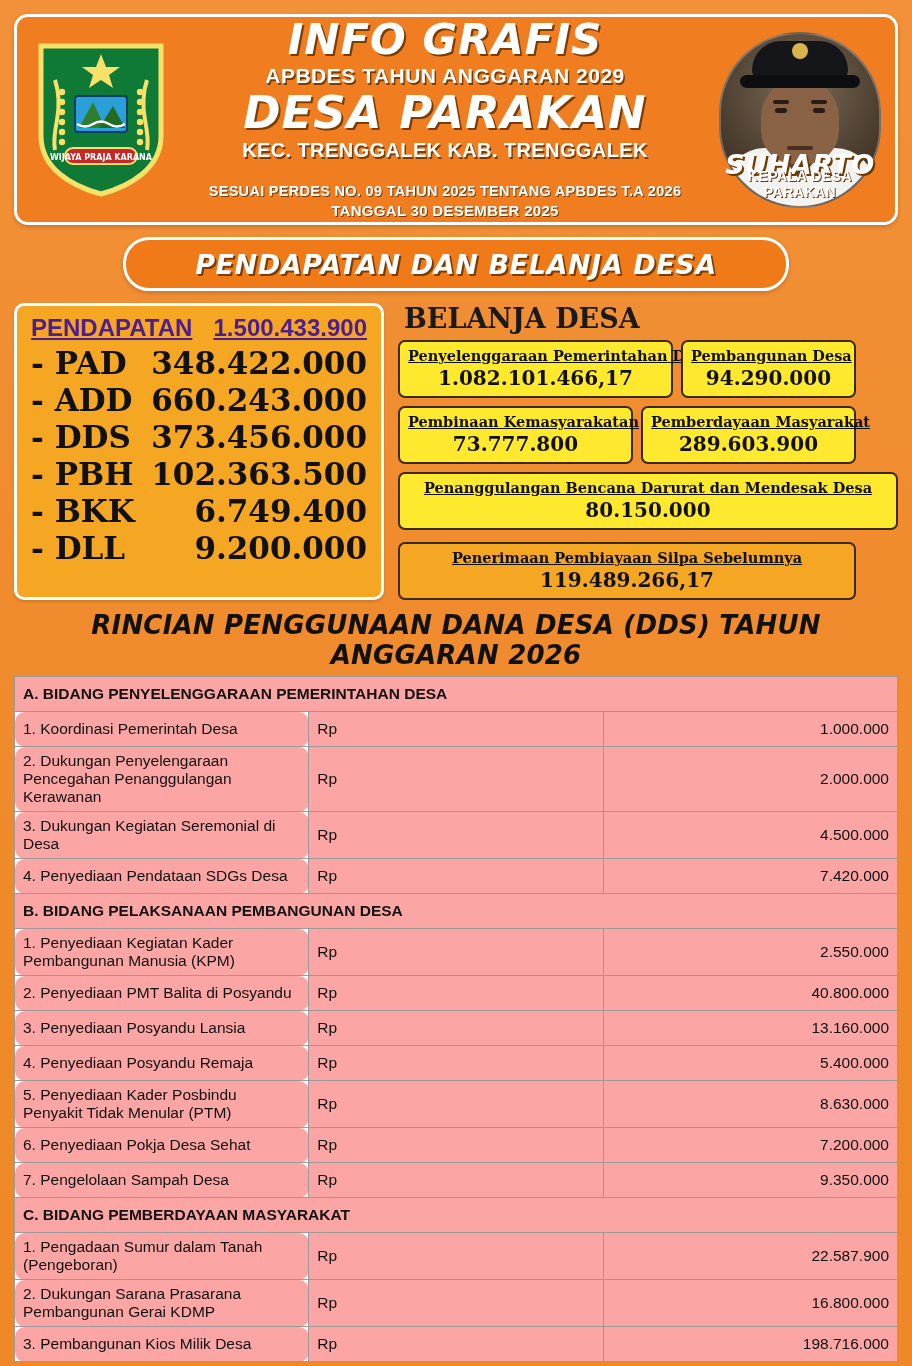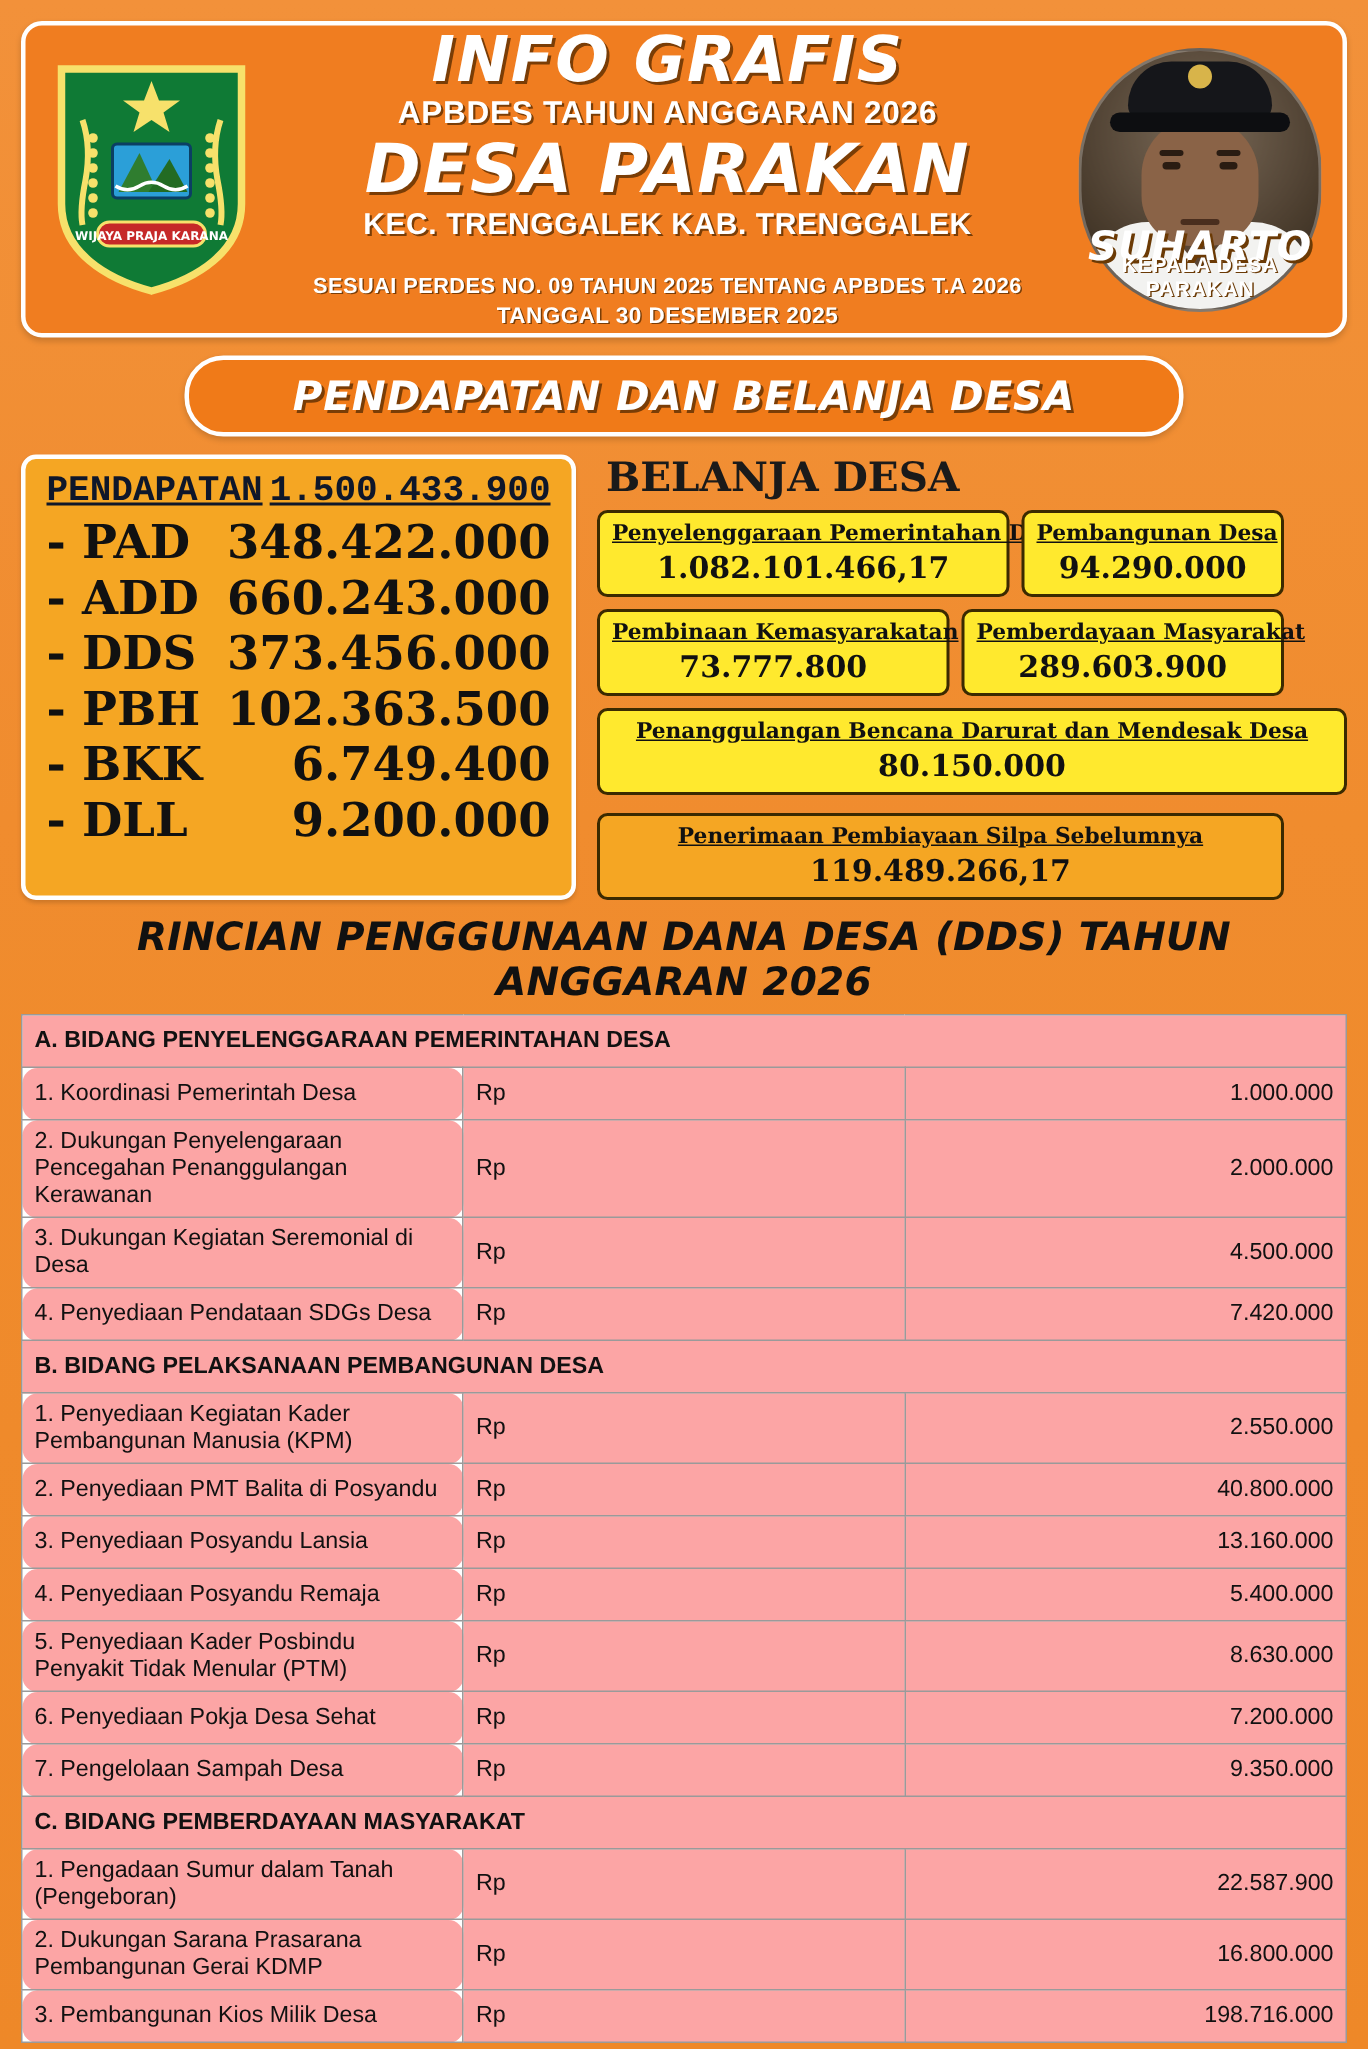--- a/index.html
+++ b/index.html
@@ -132,21 +132,21 @@
   
   .mid{display:flex;gap:14px;margin-top:12px;}
   .pendapatan{
     width:370px;flex:0 0 auto;
     background:#F5A623;border:3px solid #fff;border-radius:10px;
     padding:8px 14px 10px 14px;box-sizing:border-box;
     box-shadow:0 2px 3px rgba(0,0,0,.15);
   }
   .pd-head{display:flex;justify-content:space-between;align-items:baseline;margin-bottom:4px;}
   .pd-head .lbl,.pd-head .val{
-    font-family:Liberation Mono, monospace;font-weight:bold;font-size:24px;color:#0f172a;
+    font-family:Liberation Sans, sans-serif;font-weight:bold;font-size:24px;color:#4c1d95;
     text-decoration:underline;
   }
   .pd-row{display:flex;justify-content:space-between;align-items:baseline;line-height:1.0;margin-top:6px;}
   .pd-row .lbl{font-family:"DejaVu Serif",serif;font-weight:bold;font-size:31px;color:#111;}
   .pd-row .val{font-family:"DejaVu Serif",serif;font-weight:bold;font-size:31px;color:#111;}
 
   .belanja{flex:1 1 auto;min-width:0;}
   .bj-head{display:flex;justify-content:space-between;align-items:center;padding:0 6px;}
   .bj-head .t{
     font-family:"DejaVu Serif",serif;font-weight:bold;font-size:27px;color:#1a1a1a;
@@ -230,21 +230,21 @@
         <polygon points="48,88 62,62 74,88" fill="#2f7d2f"></polygon>
         <polygon points="68,88 82,66 94,88" fill="#236b23"></polygon>
         <path d="M46 84 q8 5 16 0 q8 -5 16 0 q8 5 16 0" stroke="#ffffff" stroke-width="2.4" fill="none"></path>
         <rect x="34" y="108" width="72" height="16" rx="8" fill="#c62828" stroke="#f7e16b" stroke-width="2"></rect>
         <text x="70" y="120" font-family="DejaVu Sans, sans-serif" font-size="8" font-weight="bold" fill="#ffffff" text-anchor="middle">WIJAYA PRAJA KARANA</text>
       </svg>
     </div>
 
     <div class="head-center">
       <div class="h-title">INFO GRAFIS</div>
-      <div class="h-sub1">APBDES TAHUN ANGGARAN 2026</div>
+      <div class="h-sub1">APBDES TAHUN ANGGARAN 2029</div>
       <div class="h-title2">DESA PARAKAN</div>
       <div class="h-sub2">KEC. TRENGGALEK KAB. TRENGGALEK</div>
       <div class="h-sub3">SESUAI PERDES NO. 09 TAHUN 2025 TENTANG APBDES T.A 2026</div>
       <div class="h-sub4">TANGGAL 30 DESEMBER 2025</div>
     </div>
 
     <div class="photo-wrap">
       <div class="photo-oval">
         <div class="pc-body"></div>
         <div class="pc-collar"></div>

